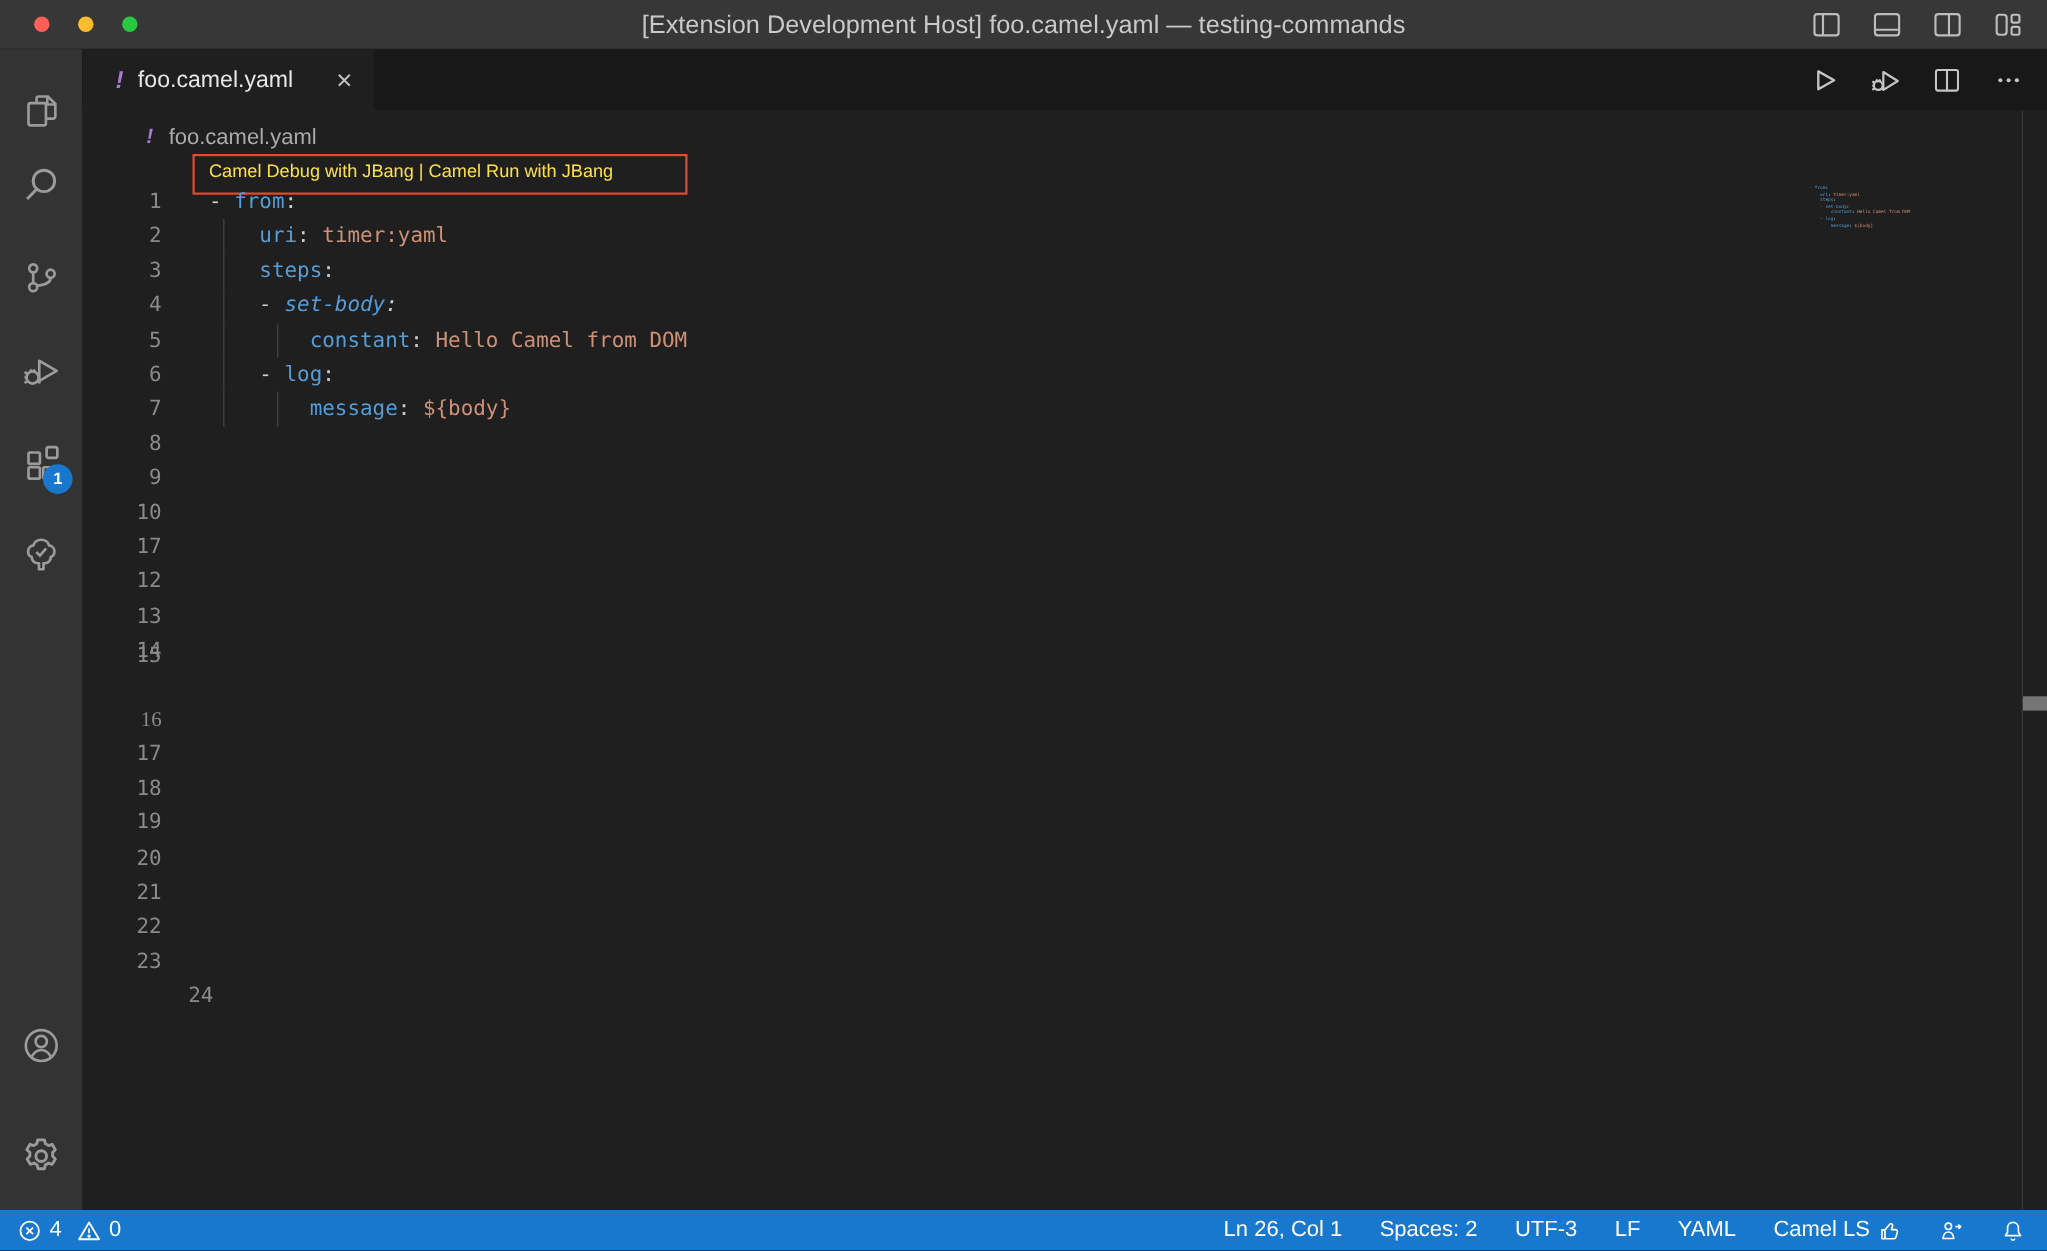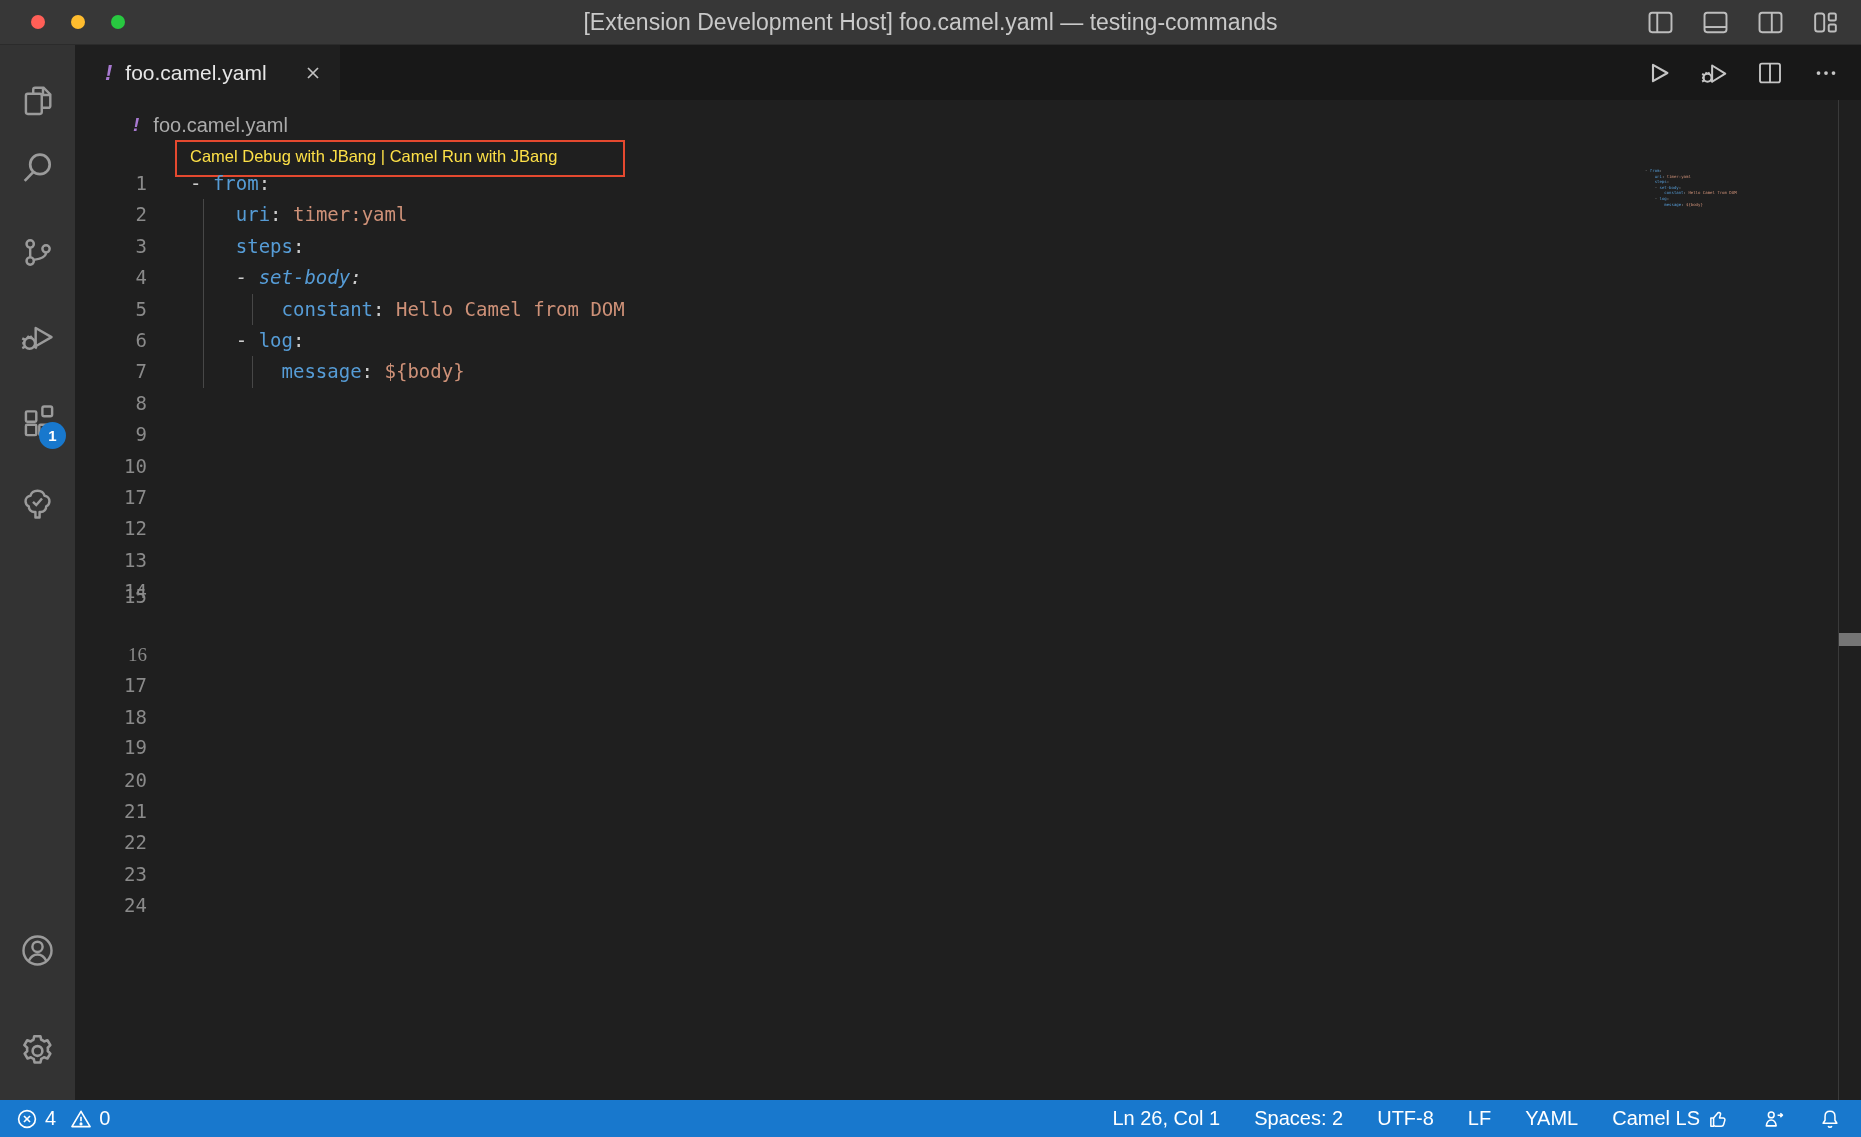--- a/index.html
+++ b/index.html
@@ -218,21 +218,21 @@
           <div class="line-number" style="top: 476.2px;">14</div>
           <div class="line-number" style="top: 481px;">15</div>
           <div class="line-number" style="top: 539px; font-family: Liberation Serif, serif;">16</div>
           <div class="line-number" style="top: 570.4px;">17</div>
           <div class="line-number" style="top: 601.8px;">18</div>
           <div class="line-number" style="top: 632px;">19</div>
           <div class="line-number" style="top: 664.6px;">20</div>
           <div class="line-number" style="top: 696px;">21</div>
           <div class="line-number" style="top: 727.4px;">22</div>
           <div class="line-number" style="top: 758.8px;">23</div>
-          <div class="line-number" style="top: 790.2px;">24</div>
+          <div class="line-number" style="top: 790.2px; margin-left: 47px;">24</div>
         </div>
       <div class="code">
           <div class="code-line" style="top: 68px;"><span class="tk-punct">- </span><span class="tk-key">from</span><span class="tk-punct">:</span></div>
           <div class="code-line" style="top: 99.4px;"><span class="guide" style="left: 128px;"></span><span class="tk-plain">    </span><span class="tk-key">uri</span><span class="tk-punct">:</span><span class="tk-plain"> </span><span class="tk-str">timer:yaml</span></div>
           <div class="code-line" style="top: 130.8px;"><span class="guide" style="left: 128px;"></span><span class="tk-plain">    </span><span class="tk-key">steps</span><span class="tk-punct">:</span></div>
           <div class="code-line" style="top: 162.2px; font-style: italic;"><span class="guide" style="left: 128px;"></span><span class="tk-plain">    </span><span class="tk-punct">- </span><span class="tk-key">set-body</span><span class="tk-punct">:</span></div>
           <div class="code-line" style="top: 193.6px;"><span class="guide" style="left: 128px;"></span><span class="guide" style="left: 177px;"></span><span class="tk-plain">        </span><span class="tk-key">constant</span><span class="tk-punct">:</span><span class="tk-plain"> </span><span class="tk-str">Hello Camel from DOM</span></div>
           <div class="code-line" style="top: 225px;"><span class="guide" style="left: 128px;"></span><span class="tk-plain">    </span><span class="tk-punct">- </span><span class="tk-key">log</span><span class="tk-punct">:</span></div>
           <div class="code-line" style="top: 256.4px;"><span class="guide" style="left: 128px;"></span><span class="guide" style="left: 177px;"></span><span class="tk-plain">        </span><span class="tk-key">message</span><span class="tk-punct">:</span><span class="tk-plain"> </span><span class="tk-str">${body}</span></div>
         </div>
@@ -262,21 +262,21 @@
         </span>
       </div>
     <div class="status-right">
         <span class="status-item">
           <span>Ln 26, Col 1</span>
         </span>
         <span class="status-item">
           <span>Spaces: 2</span>
         </span>
         <span class="status-item">
-          <span>UTF-8</span>
+          <span>UTF-3</span>
         </span>
         <span class="status-item">
           <span>LF</span>
         </span>
         <span class="status-item">
           <span>YAML</span>
         </span>
         <span class="status-item">
           <span>Camel LS</span>
           <svg viewBox="0 0 16 16" fill="none" stroke="currentColor" stroke-width="1.1" stroke-linejoin="round">

